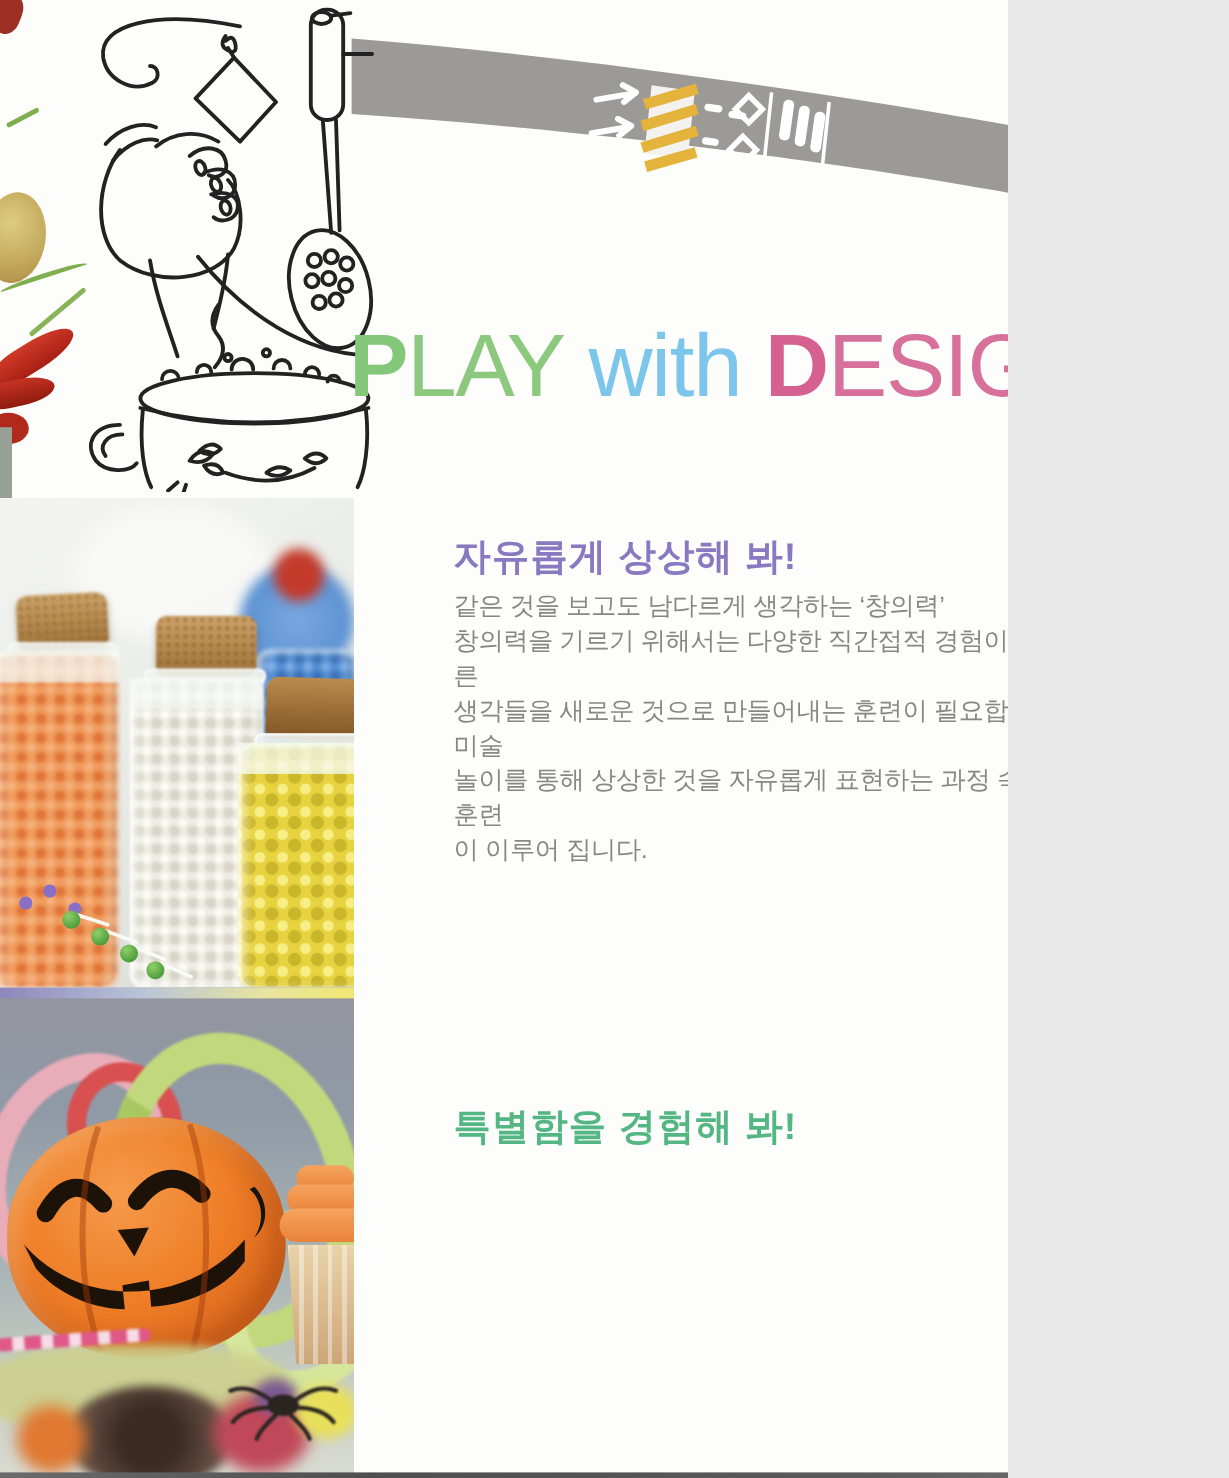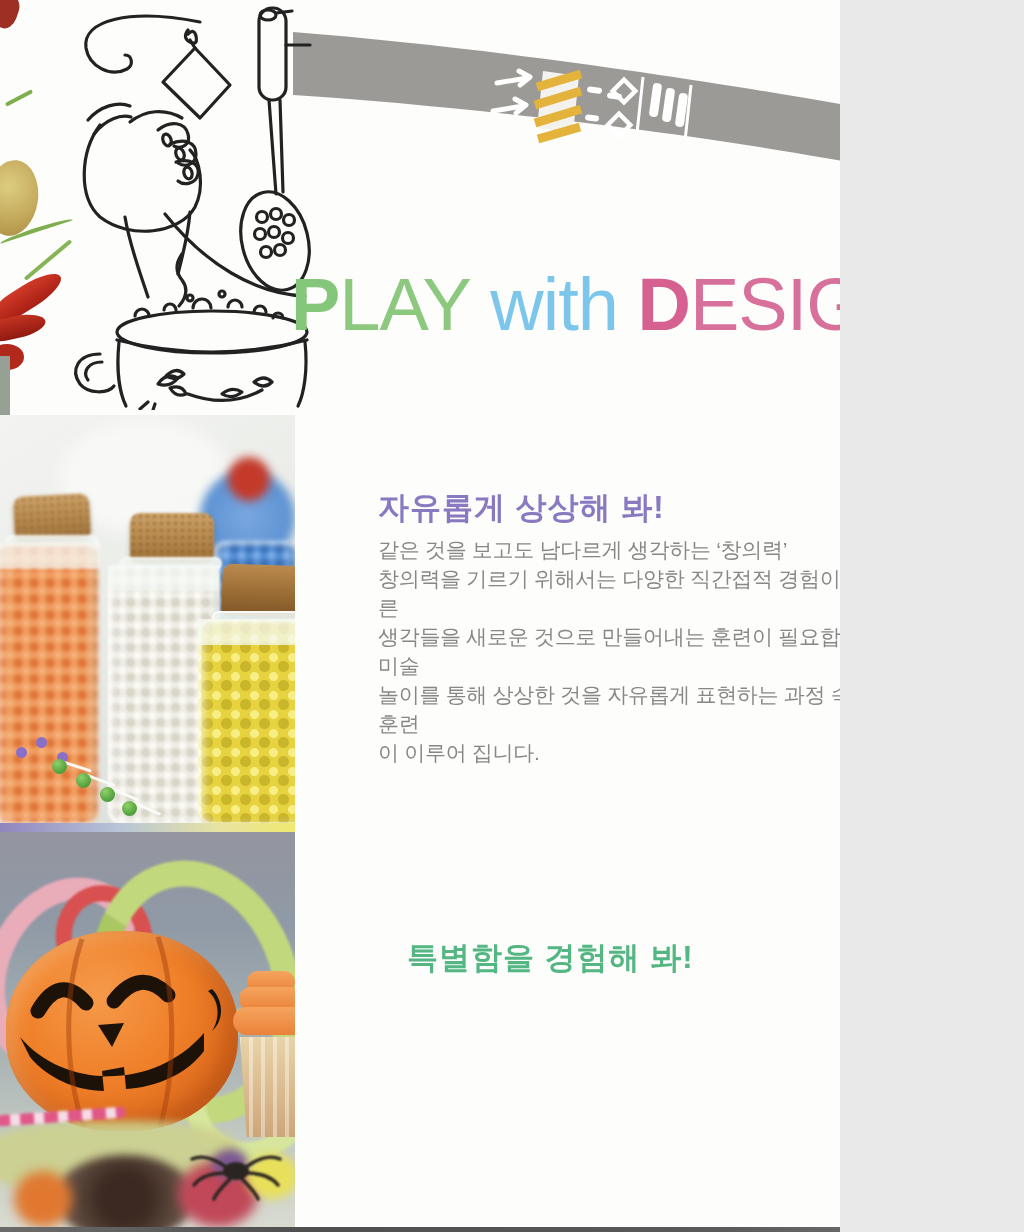--- a/index.html
+++ b/index.html
@@ -13,23 +13,23 @@
     position:absolute;left:291px;top:268px;margin:0;
     font-size:74px;line-height:1;white-space:nowrap;letter-spacing:-1px;
   }
   .title .tp{color:#85c77a;font-weight:700;}
   .title .tlay{color:#8cc97f;font-weight:400;}
   .title .twith{color:#7cc5eb;font-weight:400;}
   .title .td{color:#d6608f;font-weight:700;}
   .title .tesign{color:#d7709a;font-weight:400;}
   
   .section{position:absolute;left:378px;width:600px;}
-  .sec-imagine{top:444px;margin-top:44px;}
+  .sec-imagine{top:444px;}
   .sec-make{top:694px;}
-  .sec-special{top:938px;margin-left:29px;}
+  .sec-special{top:919px;}
   .section h2{
     margin:0;font-size:31px;line-height:40px;font-weight:700;letter-spacing:1px;
   }
   .sec-imagine h2{color:#8879c1;}
   .sec-make h2{color:#45abdf;}
   .sec-special h2{color:#54b683;}
   .section p{
     margin:7px 0 0 0;color:#878787;font-size:21px;line-height:29px;
     white-space:pre-line;letter-spacing:-0.3px;
   }

